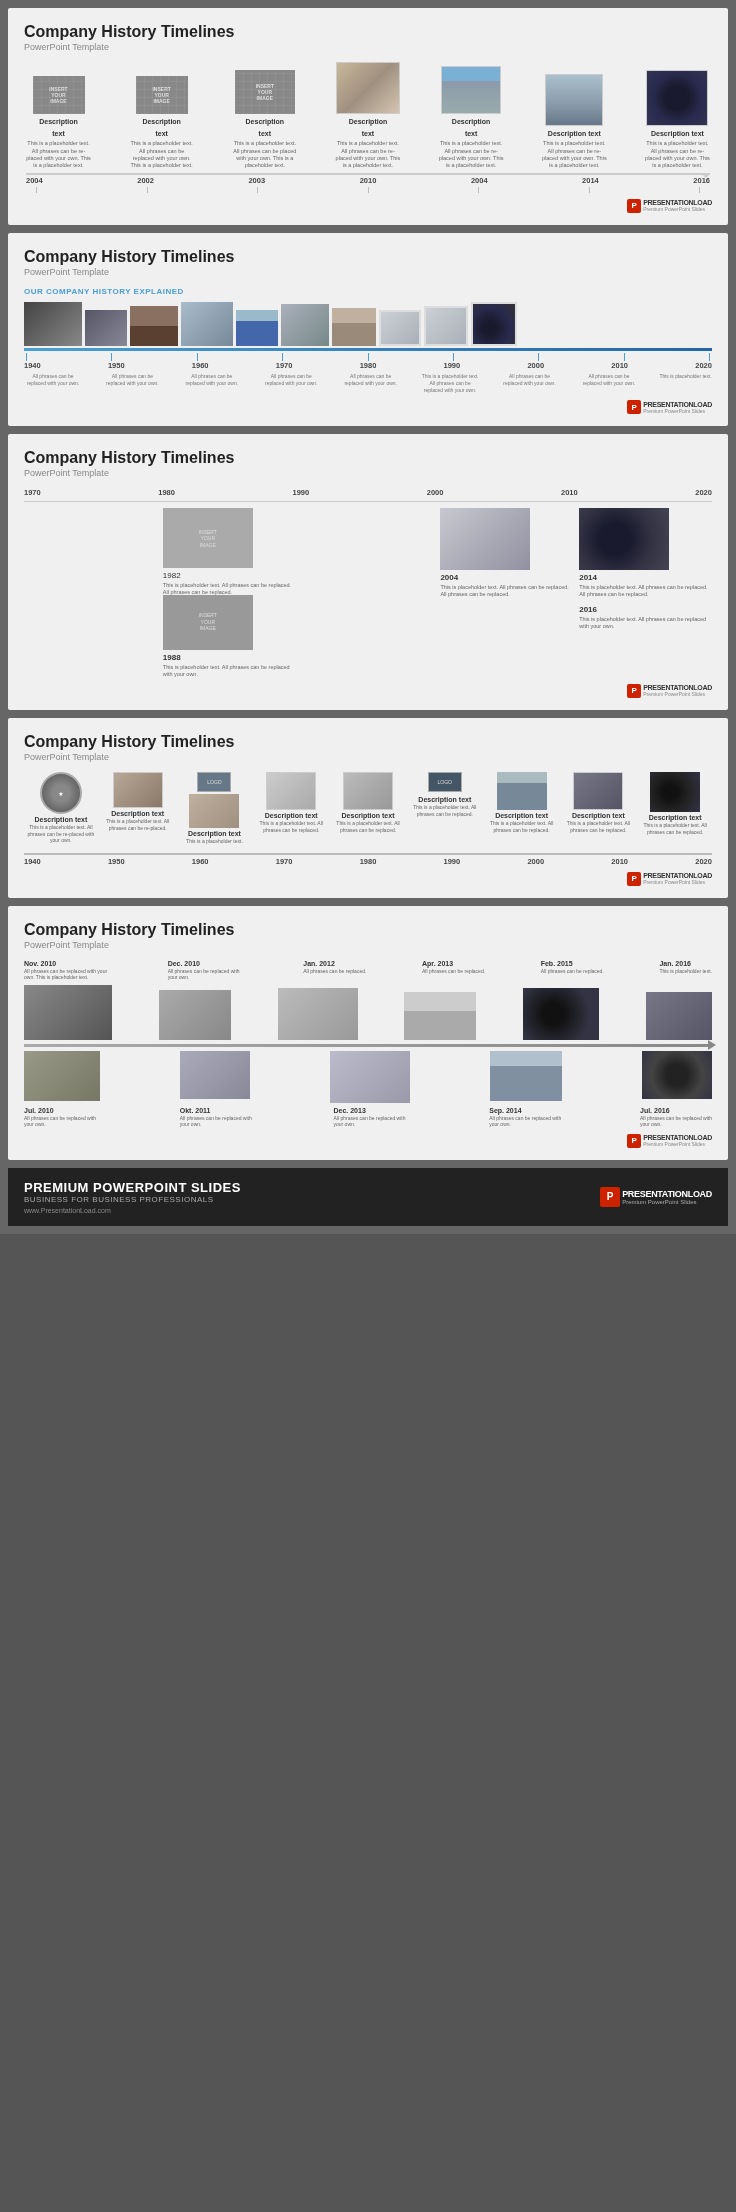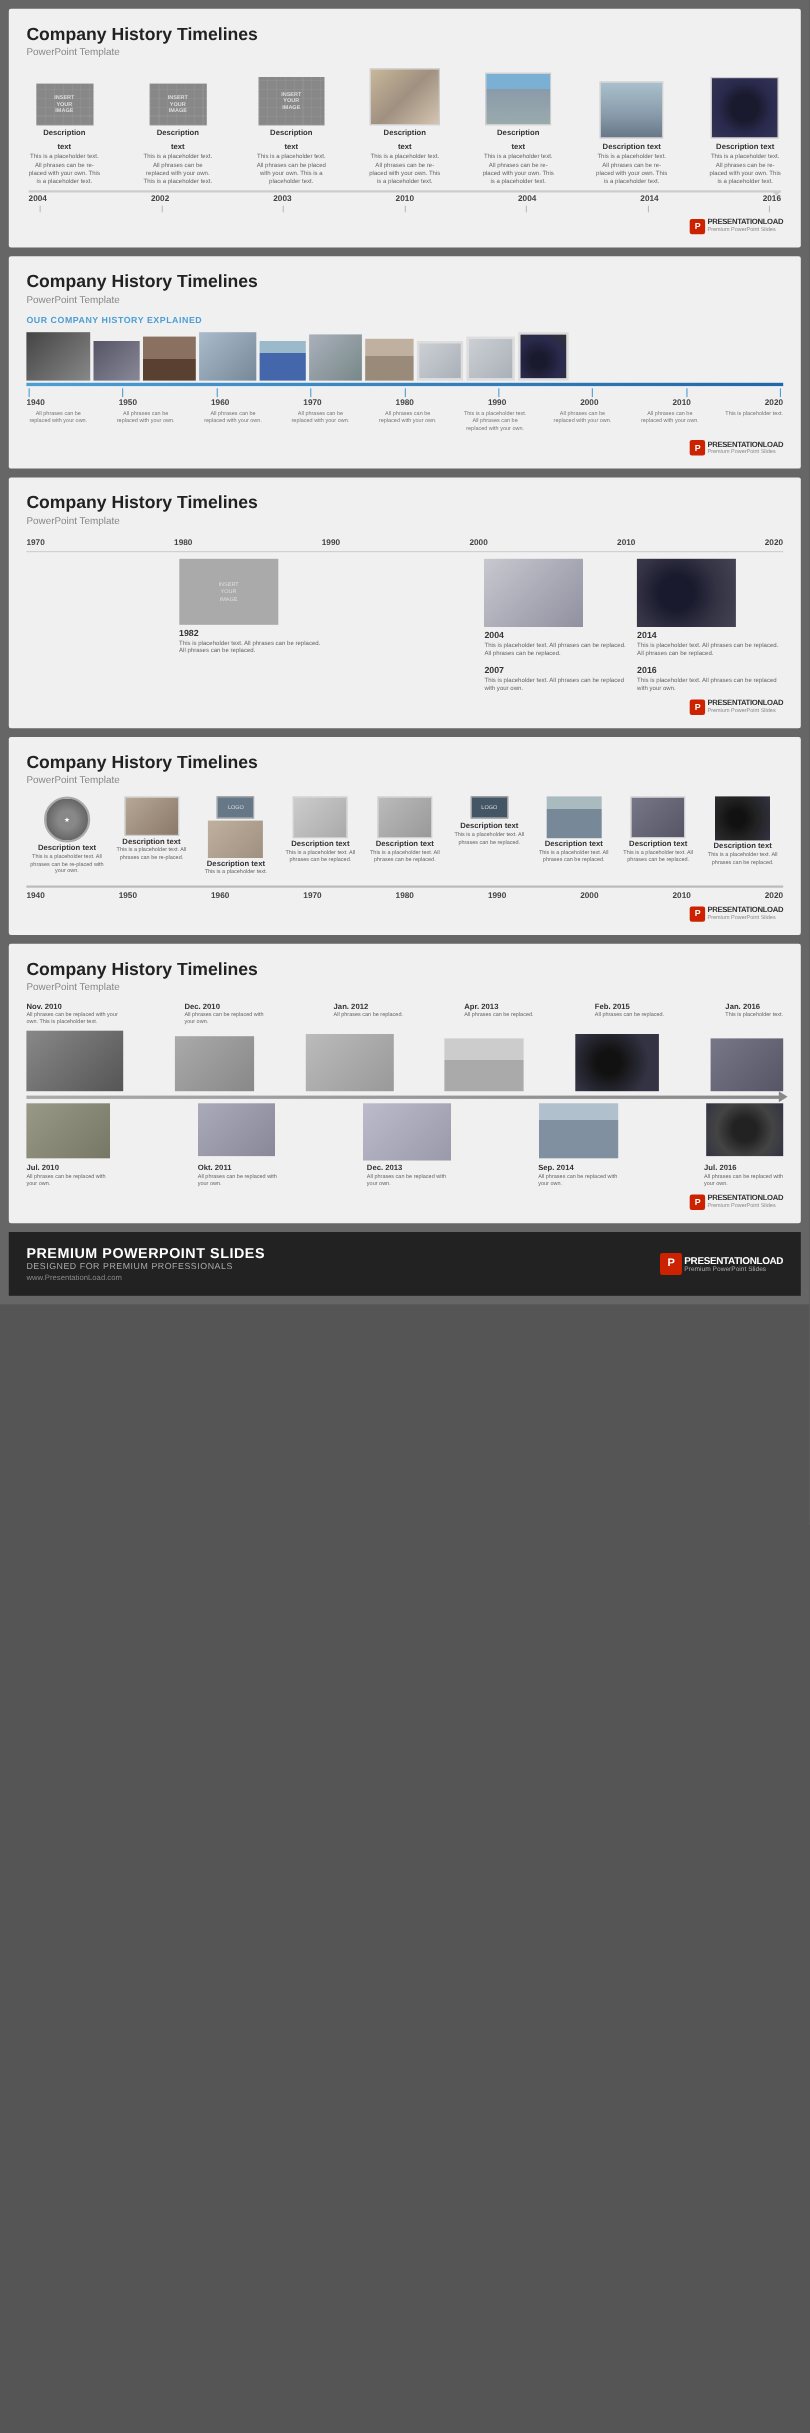--- a/index.html
+++ b/index.html
@@ -377,36 +377,37 @@
       <span class="year-label">2020</span>
     </div>
 
     <div style="height:1px; background:#ccc; margin-bottom:6px;"></div>
 
     <div style="display:grid; grid-template-columns: repeat(5, 1fr); gap:6px; position:relative;">
 
 
       <div style="grid-column:2; grid-row:1;">
         <div style="width:90px; height:60px; background:#aaa; display:flex; align-items:center; justify-content:center; font-size:5px; color:#ddd; text-align:center; line-height:1.3;">INSERT<br>YOUR<br>IMAGE</div>
-        <div style="font-size:8px; font-weight:bold; color:#333; margin-top:3px;">1982</div>
+        <div style="font-size:8px; font-weight:normal; color:#333; margin-top:3px;">1982</div>
         <div style="font-size:5.5px; color:#666; margin-top:2px; line-height:1.3;">This is placeholder text. All phrases can be replaced. All phrases can be replaced.</div>
       </div>
 
+      <div style="grid-column:2; grid-row:2; margin-top:-10px;">
+        <div style="width:90px; height:55px; background:#999; display:flex; align-items:center; justify-content:center; font-size:5px; color:#ddd; text-align:center; line-height:1.3;">INSERT<br>YOUR<br>IMAGE</div>
+        <div style="font-size:8px; font-weight:bold; color:#333; margin-top:3px;">1988</div>
+        <div style="font-size:5.5px; color:#666; margin-top:2px; line-height:1.3;">This is placeholder text. All phrases can be replaced with your own.</div>
+      </div>
 
 
       <div style="grid-column:4; grid-row:1;">
         <div style="width:90px; height:62px; background: linear-gradient(135deg, #c8c8d0 0%, #9090a0 100%);"></div>
         <div style="font-size:8px; font-weight:bold; color:#333; margin-top:3px;">2004</div>
         <div style="font-size:5.5px; color:#666; margin-top:2px; line-height:1.3;">This is placeholder text. All phrases can be replaced. All phrases can be replaced.</div>
       </div>
 
-      <div style="grid-column:4; grid-row:2;">
-        <div style="font-size:8px; font-weight:bold; color:#333;">2007</div>
-        <div style="font-size:5.5px; color:#666; margin-top:2px; line-height:1.3;">This is placeholder text. All phrases can be replaced with your own.</div>
-      </div>
 
       <div style="grid-column:5; grid-row:1;">
         <div style="width:90px; height:62px; background: radial-gradient(circle at 40% 50%, #1a1a2e 25%, #334 60%, #445 100%);"></div>
         <div style="font-size:8px; font-weight:bold; color:#333; margin-top:3px;">2014</div>
         <div style="font-size:5.5px; color:#666; margin-top:2px; line-height:1.3;">This is placeholder text. All phrases can be replaced. All phrases can be replaced.</div>
       </div>
 
       <div style="grid-column:5; grid-row:2;">
         <div style="font-size:8px; font-weight:bold; color:#333;">2016</div>
         <div style="font-size:5.5px; color:#666; margin-top:2px; line-height:1.3;">This is placeholder text. All phrases can be replaced with your own.</div>
@@ -610,21 +611,21 @@
           <div class="logo-text">PRESENTATIONLOAD</div>
           <div class="logo-subtext">Premium PowerPoint Slides</div>
         </div>
       </div>
     </div>
   </div>
 
   <div class="bottom-bar">
     <div class="bottom-text-left">
       <div class="premium">PREMIUM POWERPOINT SLIDES</div>
-      <div class="designed">DESIGNED FOR PREMIUM PROFESSIONALS</div>
+      <div class="designed">BUSINESS FOR BUSINESS PROFESSIONALS</div>
       <div class="website">www.PresentationLoad.com</div>
     </div>
     <div class="presentation-load-logo">
       <div style="background:#cc2200; color:white; font-size:10px; font-weight:bold; width:20px; height:20px; display:flex; align-items:center; justify-content:center; border-radius:2px;">P</div>
       <div>
         <div style="font-size:9px; font-weight:bold; color:#fff; letter-spacing:-0.3px;">PRESENTATIONLOAD</div>
         <div style="font-size:6px; color:#aaa;">Premium PowerPoint Slides</div>
       </div>
     </div>
   </div>

